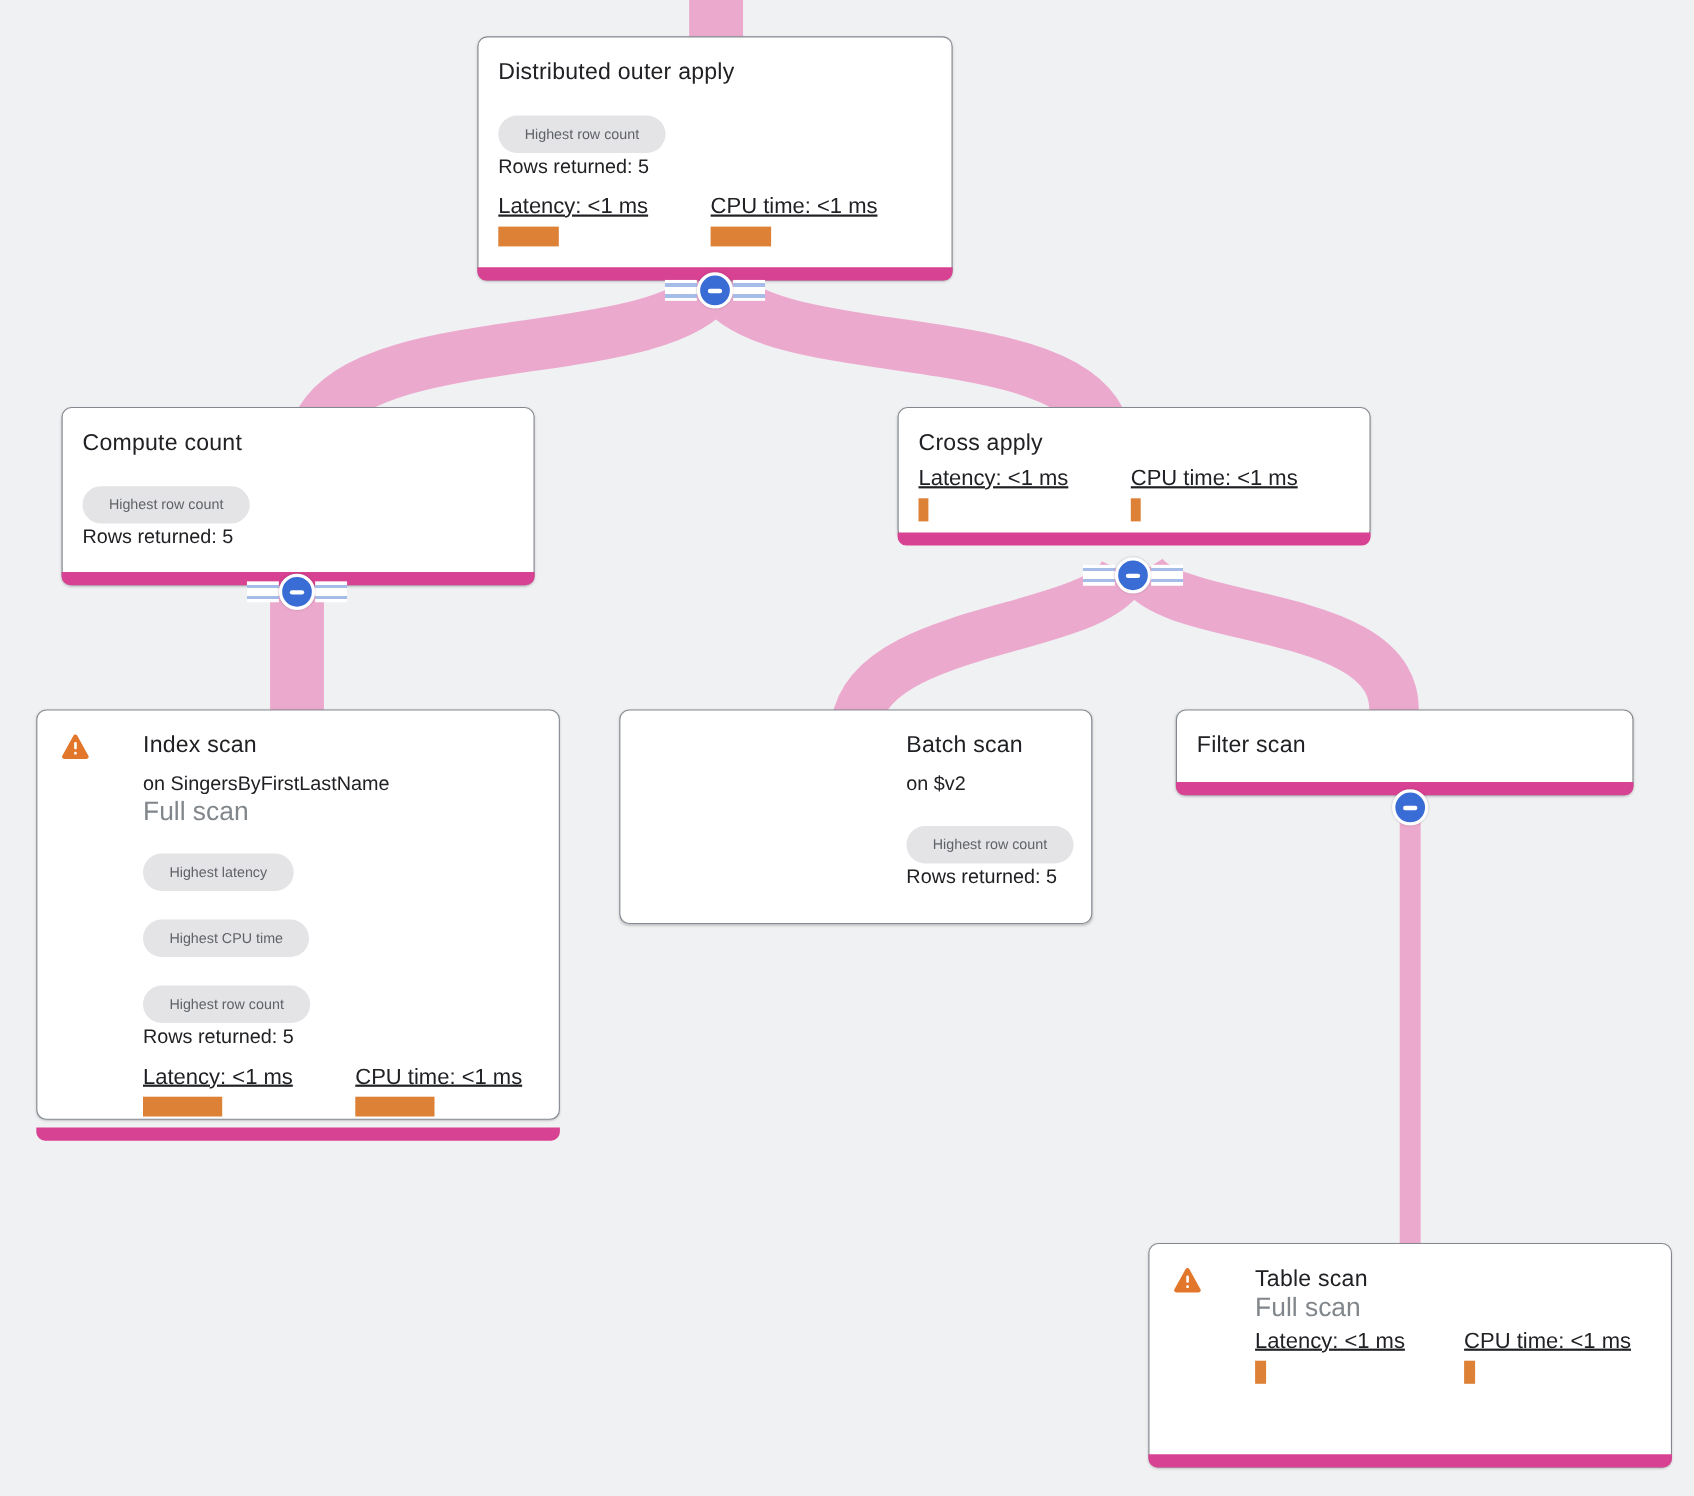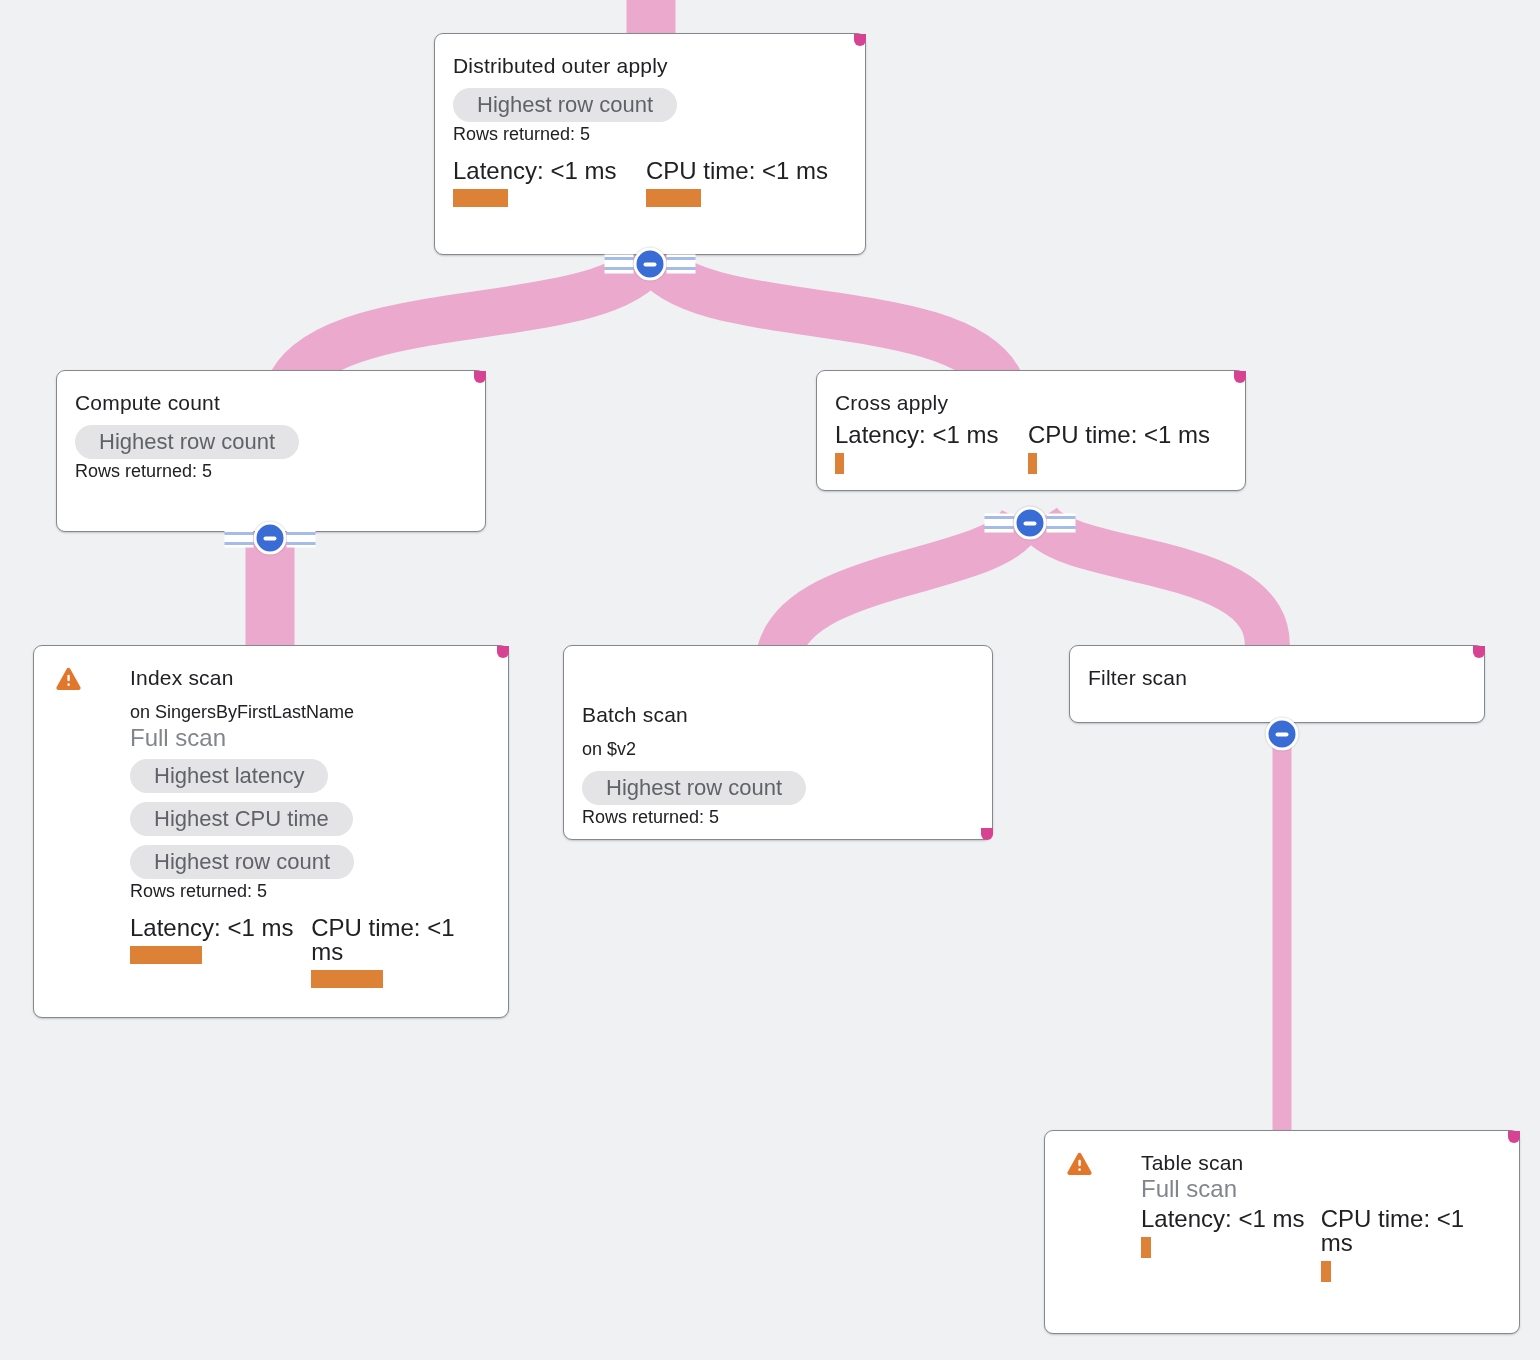--- a/index.html
+++ b/index.html
@@ -18,48 +18,49 @@
   svg.edges path { stroke: var(--edge-pink); fill:none; }
 
   
   .node {
     position:absolute;
     background:#fff;
     border:1px solid var(--node-border);
     border-radius:9px;
     box-sizing:border-box;
     display:flex;
+    flex-direction:column;
     box-shadow:0 1px 2px rgba(60,64,67,.25);
   }
   .node-body { flex:1 1 auto; padding:19px 16px 10px 18px; }
   .node.with-icon .node-body { display:grid; grid-template-columns:44px 1fr; padding-left:21px;gap:31px; }
   .accent {
     height:12px; flex:0 0 12px;
     background: var(--accent-pink);
     border-radius:0 0 8px 8px;
     margin:0 -1px -1px -1px;
   }
   .title { font-size:21px; font-weight:500; color:var(--text-primary); letter-spacing:.2px; line-height:26px; }
   .sub   { font-size:18px; color:var(--text-primary); margin-top:9px; line-height:25px; }
   .scan-type { font-size:24px; color:var(--text-muted); margin-top:0; line-height:25px; }
   .chip {
     display:table;
     background:var(--chip-bg);
     color:var(--chip-text);
-    font-size:22px;
+    font-size:13px;
     line-height:22px;
     padding:6px 24px;
     border-radius:18px;
-    margin-top:9px;
+    margin-top:26px;
   }
   .rows { font-size:18px; color:var(--text-primary); line-height:24px; }
   .metrics { display:flex; margin-top:13px; }
   .metric { width:193px; }
   .metric.right { width:auto; }
-  .metric-label { font-size:24px; color:var(--text-primary); line-height:24px; }
+  .metric-label { font-size:20px; color:var(--text-primary); line-height:24px;text-decoration:underline; }
   .bar { height:18px; background:var(--metric-bar); margin-top:6px; }
   .bar.tall { height:21px; }
 
   
   .warn-icon { width:27px; height:24px; margin-top:2px; }
 
   
   .collapse-btn {
     position:absolute;
     transform:translate(-50%,-50%);

